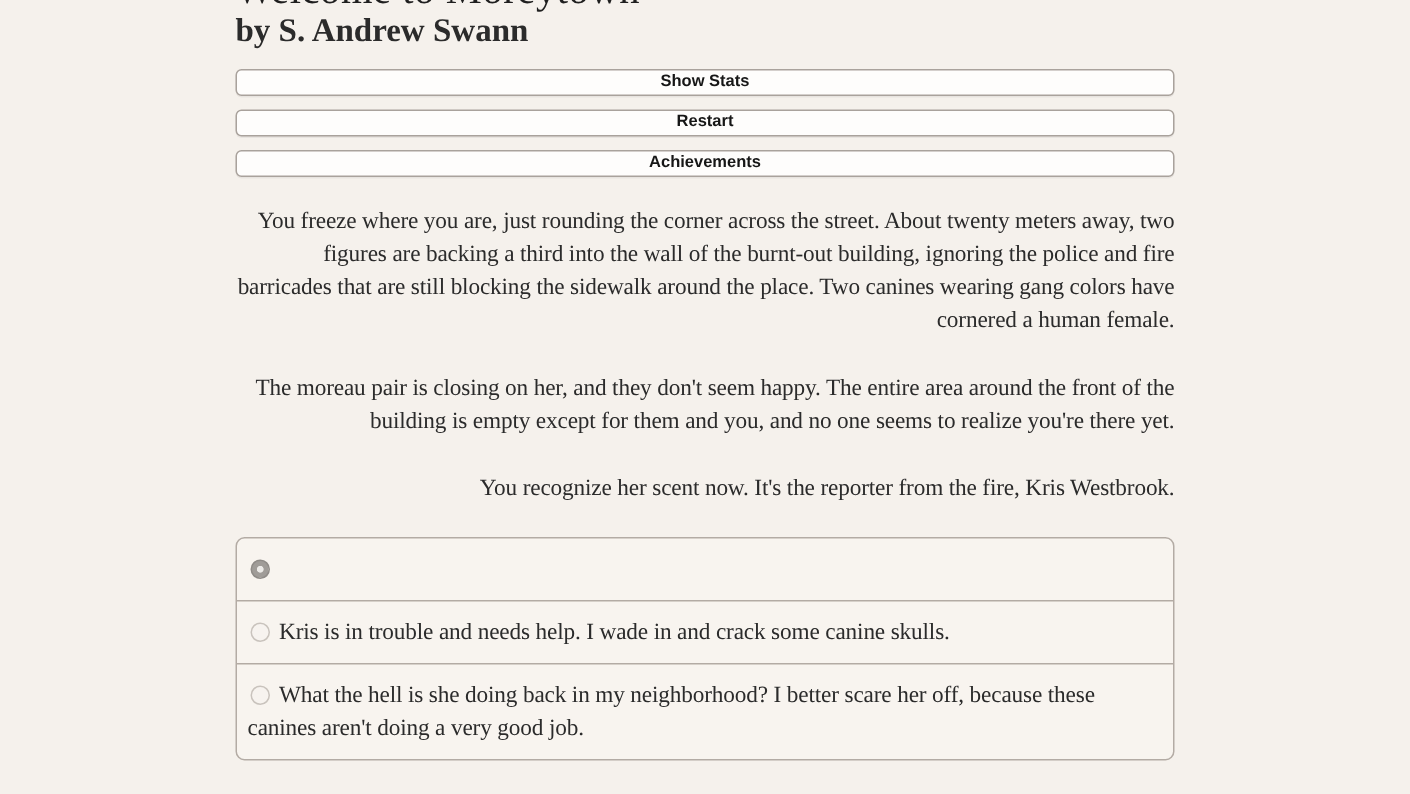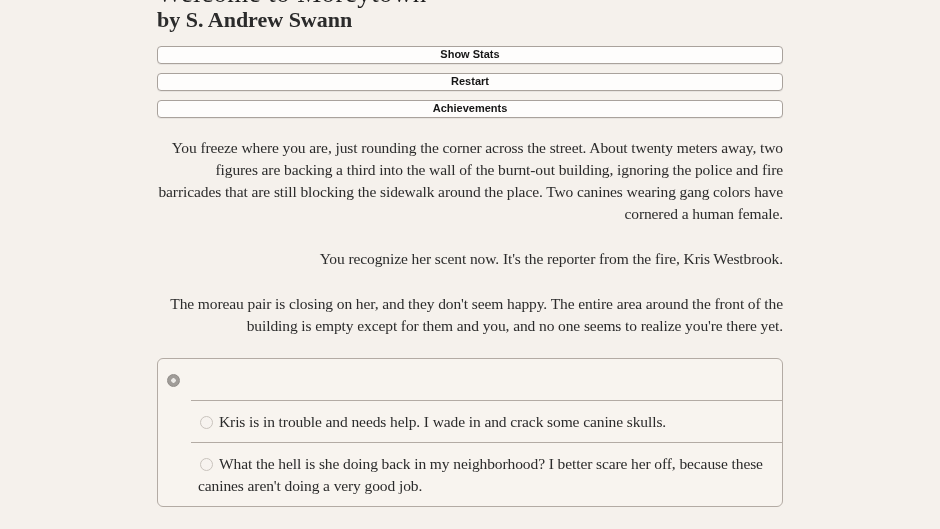--- a/index.html
+++ b/index.html
@@ -80,21 +80,20 @@
   }
   .choice-row {
     padding: 10px 12px 9px 7px;
     font-size: 15.5px;
     letter-spacing: -0.1px;
     line-height: 22px;
     cursor: pointer;
   }
   .choice-row + .choice-row {
     border-top: 1px solid var(--box-border);
-    margin-left: 33px;
   }
   .radio {
     display: inline-block;
     width: 13px; height: 13px;
     border-radius: 50%;
     background: #f7f3ef;
     border: 1px solid #c9c3bd;
     vertical-align: -2px;
     margin: 0 6px 0 2px;
   }
@@ -129,22 +128,22 @@
   <div class="byline">by S. Andrew Swann</div>
 
   <div class="toolbar">
     <button>Show Stats</button>
     <button>Restart</button>
     <button>Achievements</button>
   </div>
 
   <div class="story">
     <p class="first">You freeze where you are, just rounding the corner across the street. About twenty meters away, two figures are backing a third into the wall of the burnt-out building, ignoring the police and fire barricades that are still blocking the sidewalk around the place. Two canines wearing gang colors have cornered a human female.</p>
+    <p>The moreau pair is closing on her, and they don't seem happy. The entire area around the front of the building is empty except for them and you, and no one seems to realize you're there yet.</p>
     <p>You recognize her scent now. It's the reporter from the fire, Kris Westbrook.</p>
-    <p>The moreau pair is closing on her, and they don't seem happy. The entire area around the front of the building is empty except for them and you, and no one seems to realize you're there yet.</p>
   </div>
 
   <div class="choices">
     <div class="choice-row selected">
       <span class="radio"></span>
     </div>
     <div class="choice-row">
       <span class="radio"></span><span>Kris is in trouble and needs help. I wade in and crack some canine skulls.</span>
     </div>
     <div class="choice-row">

